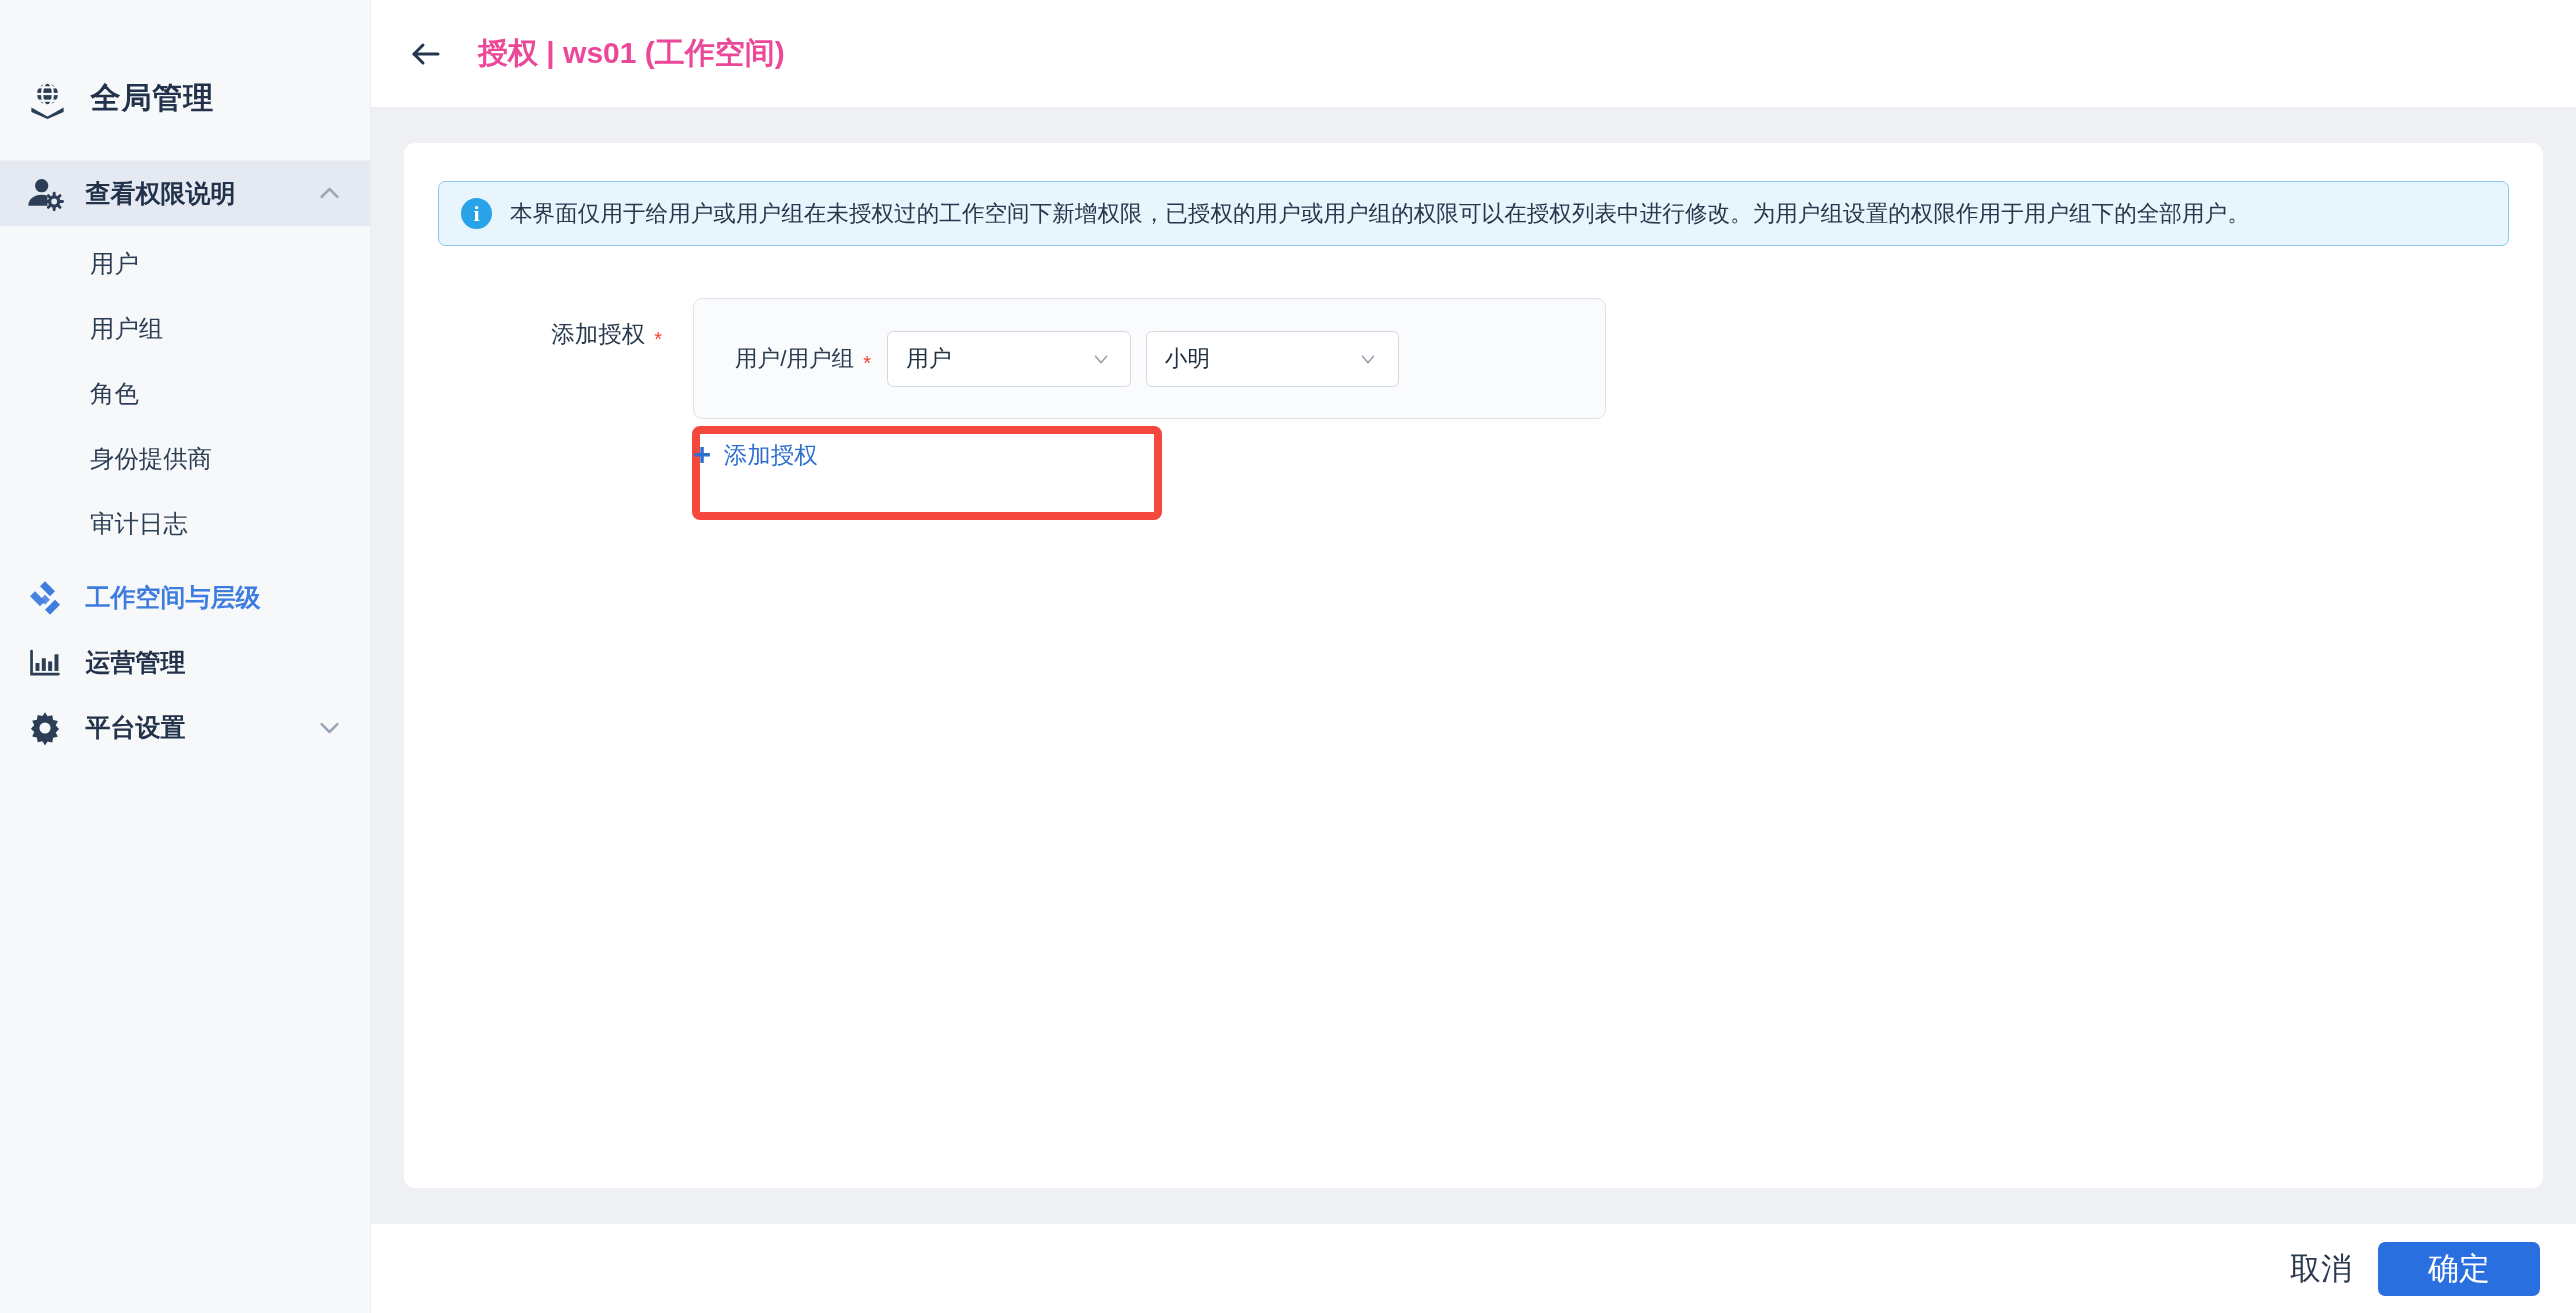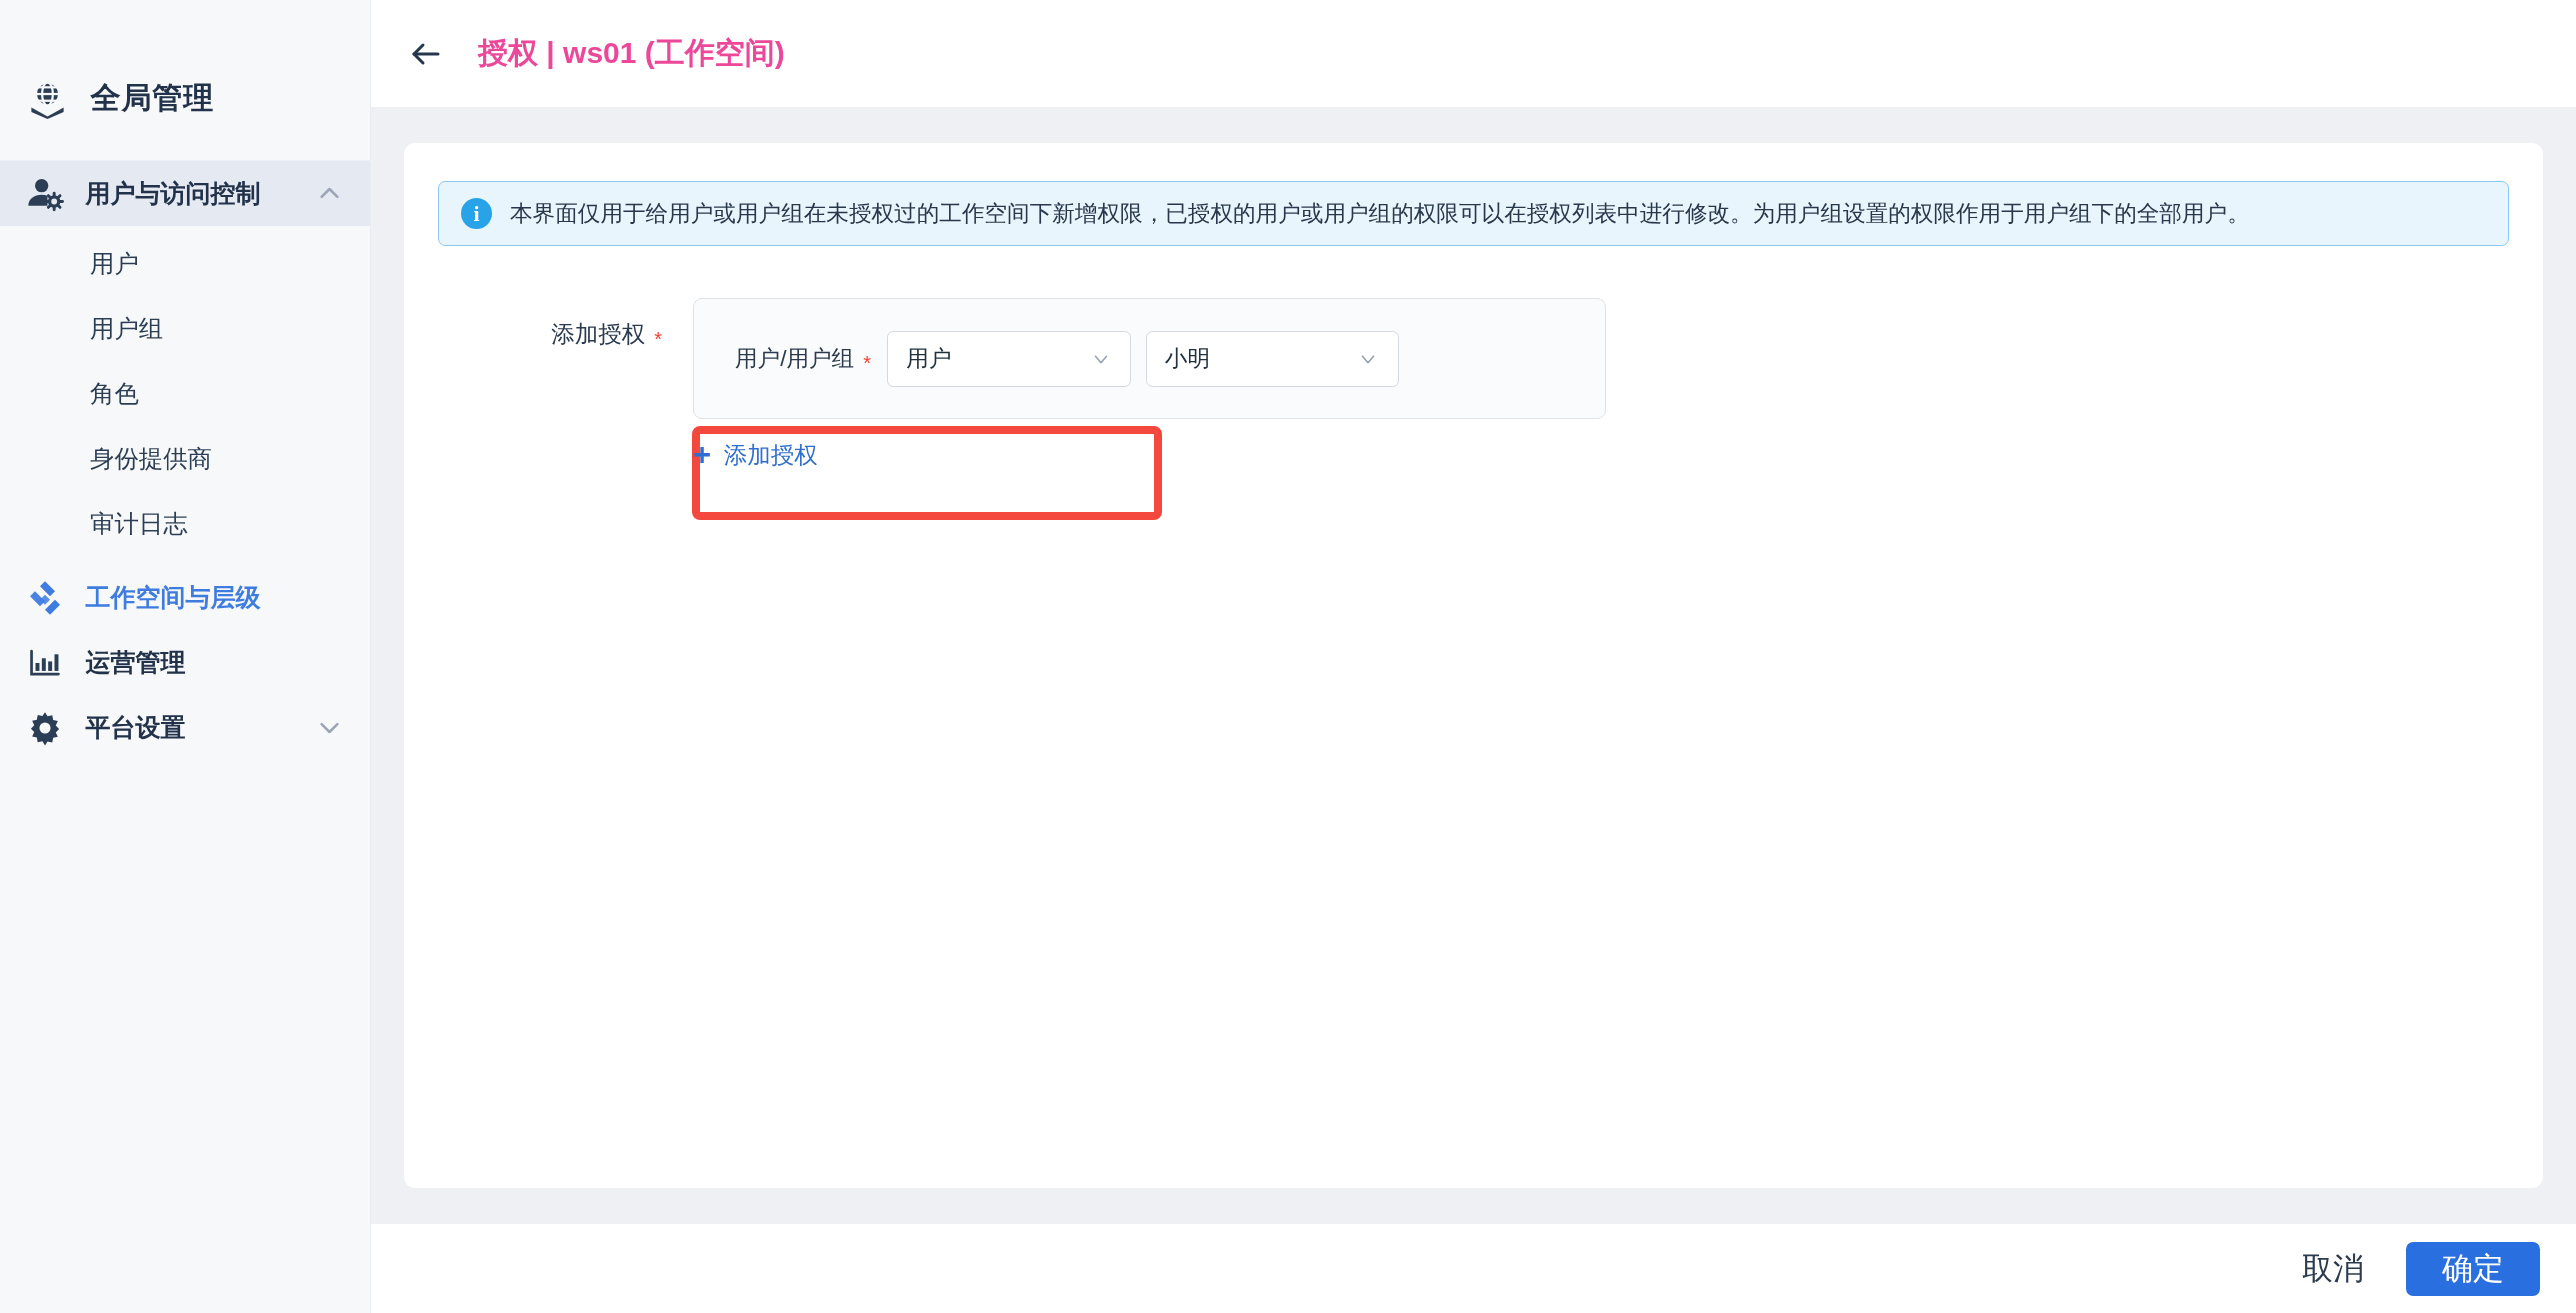--- a/index.html
+++ b/index.html
@@ -332,23 +332,23 @@
   .btn-cancel {
     color: #2b3a4f;
     background: transparent;
     border: none;
     padding: 12.7px 22px;
   }
   .btn-primary {
     color: #ffffff;
     background: #2a6fe0;
     border: none;
-    padding: 0 36px;
+    padding: 0 50px;
     height: 54px;
-    margin-left: 20px;
+    margin-left: 4px;
   }
 </style>
 </head>
 <body>
 
 <div class="app">
 
   <aside class="sidebar">
 
     <div class="brand">
@@ -379,21 +379,21 @@
               <line x1="35" y1="40" x2="35" y2="43"></line>
               <line x1="25" y1="33" x2="28" y2="33"></line>
               <line x1="42" y1="33" x2="45" y2="33"></line>
               <line x1="28" y1="26" x2="30" y2="28"></line>
               <line x1="40" y1="38" x2="42" y2="40"></line>
               <line x1="42" y1="26" x2="40" y2="28"></line>
               <line x1="30" y1="38" x2="28" y2="40"></line>
             </g>
           </svg>
         </span>
-        <span class="nav-label">用户与访问控制</span>
+        <span class="nav-label">查看权限说明</span>
         <span class="chev">
           <svg viewBox="0 0 24 24" width="27" height="27" fill="none" stroke="currentColor" stroke-width="2.2" stroke-linecap="round" stroke-linejoin="round">
               <polyline points="5,15 12,8 19,15"></polyline>
             </svg>
         </span>
       </div>
 
       <div class="sub-list">
         <div class="sub-item">
           <span>用户</span>

